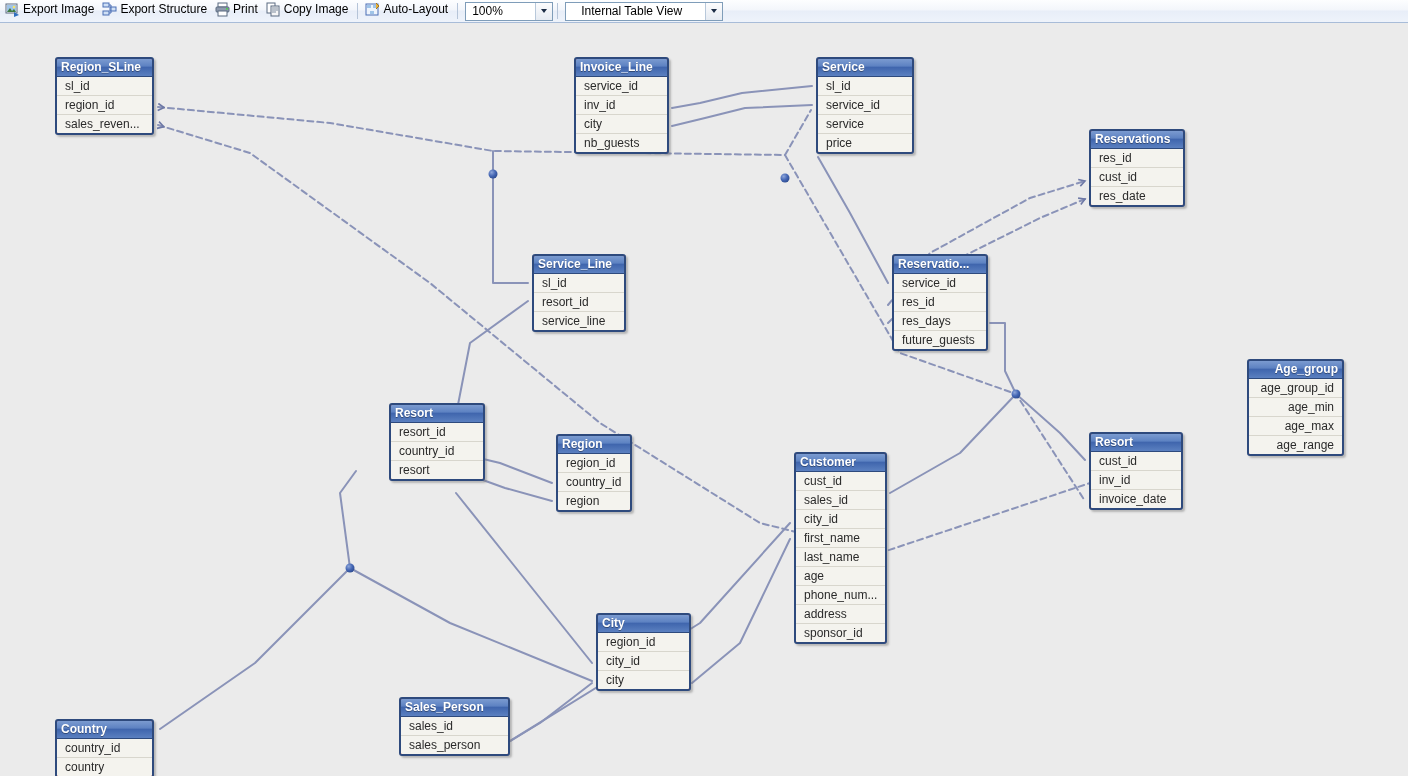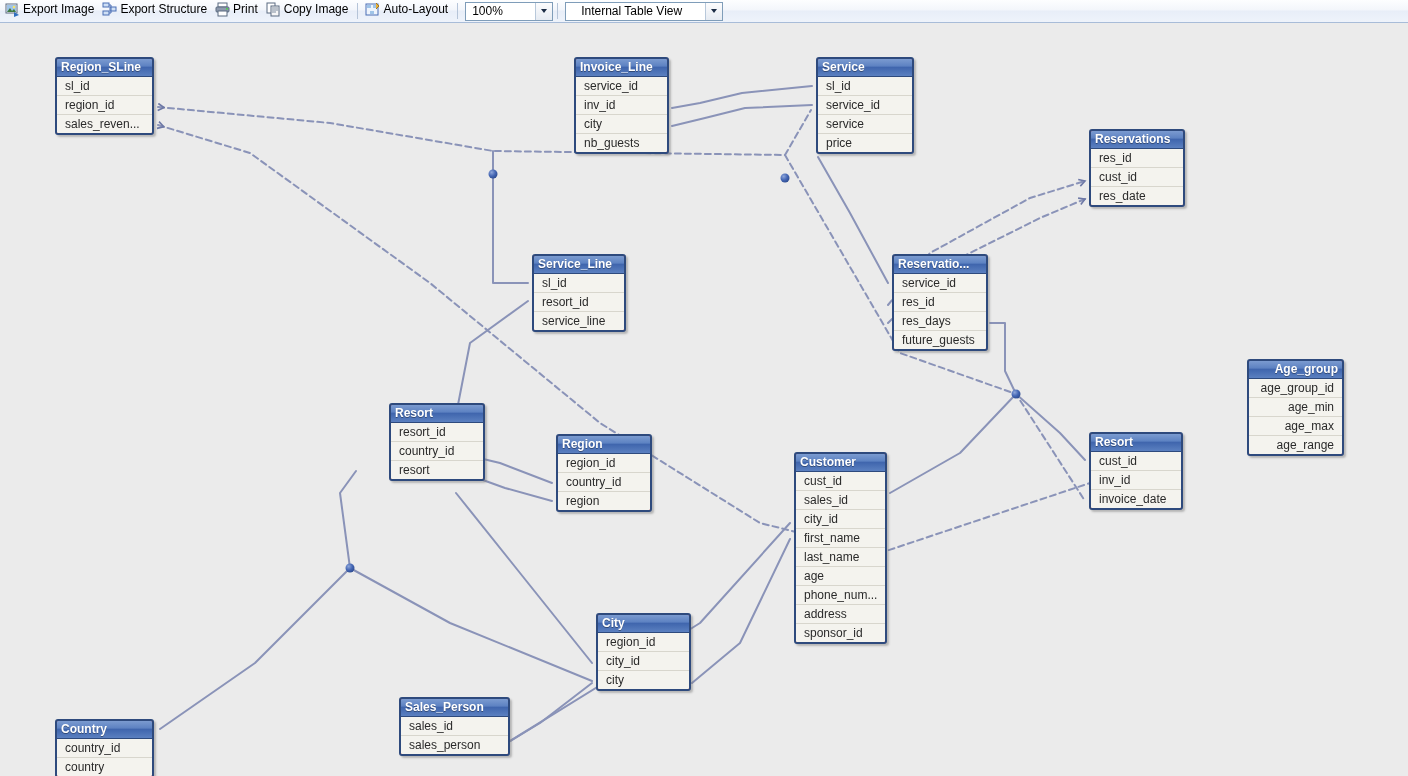--- a/index.html
+++ b/index.html
@@ -300,21 +300,21 @@
           </div>
         </div>
         <div class="entity" style="left: 1089px; top: 409px; width: 94px;">
           <div class="ent-title">Resort</div>
           <div class="ent-rows">
             <div class="ent-row">cust_id</div>
             <div class="ent-row">inv_id</div>
             <div class="ent-row">invoice_date</div>
           </div>
         </div>
-        <div class="entity" style="left: 556px; top: 411px; width: 96px;">
+        <div class="entity" style="left: 556px; top: 411px; width: 76px;">
           <div class="ent-title">Region</div>
           <div class="ent-rows">
             <div class="ent-row">region_id</div>
             <div class="ent-row">country_id</div>
             <div class="ent-row">region</div>
           </div>
         </div>
         <div class="entity" style="left: 794px; top: 429px; width: 93px;">
           <div class="ent-title">Customer</div>
           <div class="ent-rows">

